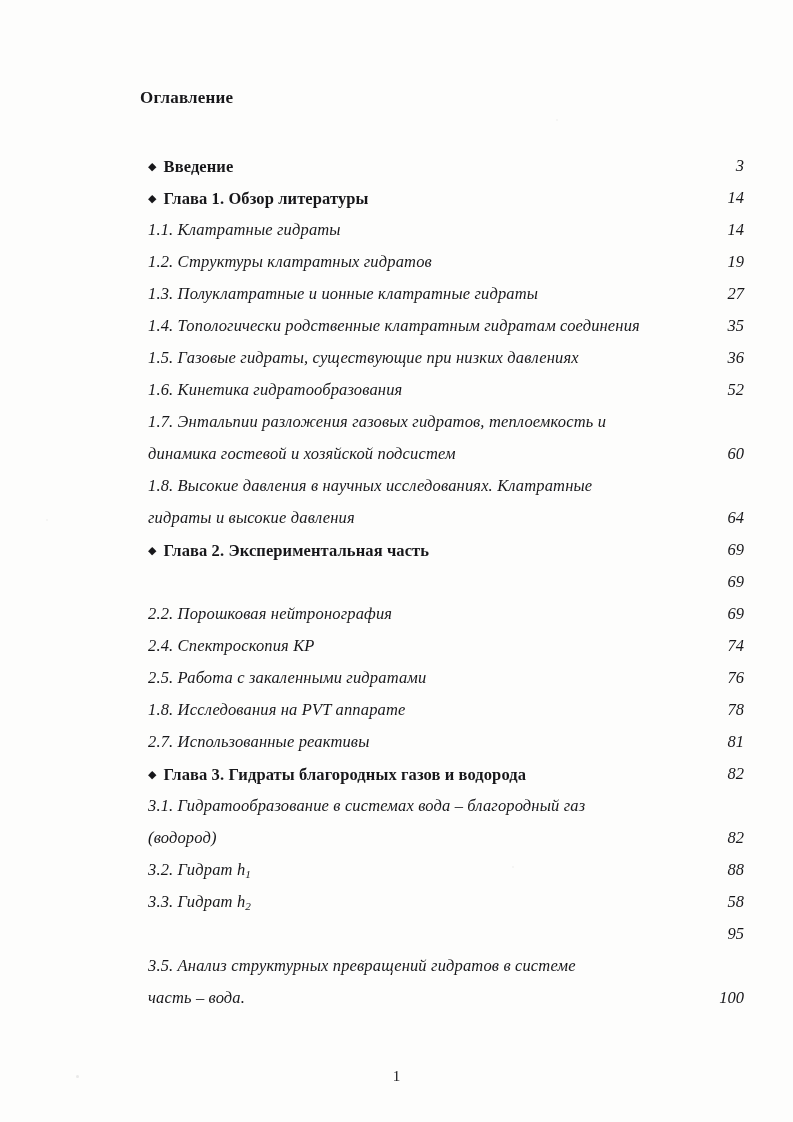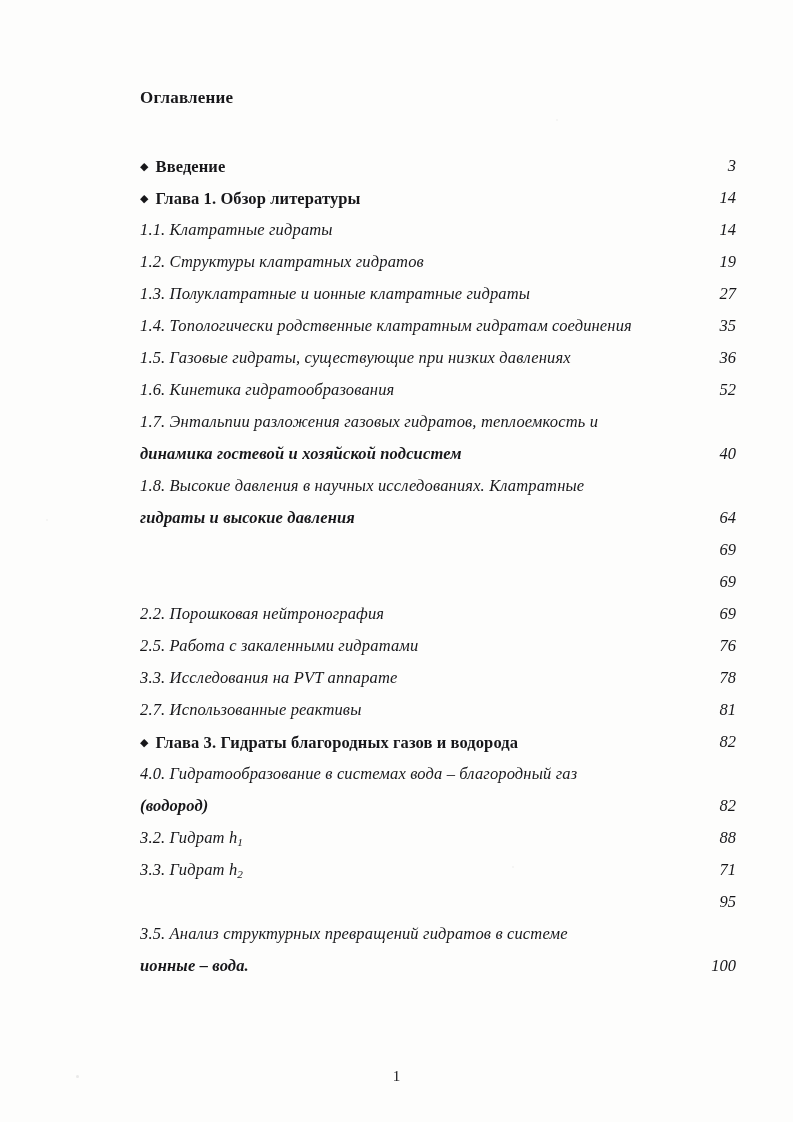--- a/index.html
+++ b/index.html
@@ -38,21 +38,21 @@
     position: absolute;
     left: 140px;
     top: 88px;
     font-size: 17px;
     font-weight: bold;
     letter-spacing: .2px;
   }
 
   .toc {
     position: absolute;
-    left: 140px;
+    left: 148px;
     top: 150px;
     width: 600px;
   }
 
   .toc-row {
     position: relative;
     height: 32px;
     line-height: 32px;
     white-space: nowrap;
   }
@@ -77,21 +77,20 @@
   }
 
   
   .section .entry {
     font-style: italic;
     font-size: 16.5px;
     letter-spacing: .15px;
   }
   .section .entry.cont {
     font-style: italic;
-    font-weight: bold;
   }
 
   .pageno {
     position: absolute;
     left: 560px;
     top: 0;
     width: 36px;
     text-align: right;
     font-style: italic;
     font-size: 16.5px;
@@ -134,33 +133,34 @@
   <div class="toc" id="toc-root">
       <div class="toc-row chapter"><span class="entry"><span class="bullet">◆</span>Введение</span><span class="pageno">3</span></div>
       <div class="toc-row chapter"><span class="entry"><span class="bullet">◆</span>Глава 1. Обзор литературы</span><span class="pageno">14</span></div>
       <div class="toc-row section"><span class="entry">1.1. Клатратные гидраты</span><span class="pageno">14</span></div>
       <div class="toc-row section"><span class="entry">1.2. Структуры клатратных гидратов</span><span class="pageno">19</span></div>
       <div class="toc-row section"><span class="entry">1.3. Полуклатратные и ионные клатратные гидраты</span><span class="pageno">27</span></div>
       <div class="toc-row section"><span class="entry">1.4. Топологически родственные клатратным гидратам соединения</span><span class="pageno">35</span></div>
       <div class="toc-row section"><span class="entry">1.5. Газовые гидраты, существующие при низких давлениях</span><span class="pageno">36</span></div>
       <div class="toc-row section"><span class="entry">1.6. Кинетика гидратообразования</span><span class="pageno">52</span></div>
       <div class="toc-row section"><span class="entry">1.7. Энтальпии разложения газовых гидратов, теплоемкость и</span><span class="pageno"></span></div>
-      <div class="toc-row section"><span class="entry cont">динамика гостевой и хозяйской подсистем</span><span class="pageno">40</span></div>
+      <div class="toc-row section"><span class="entry cont">динамика гостевой и хозяйской подсистем</span><span class="pageno">60</span></div>
       <div class="toc-row section"><span class="entry">1.8. Высокие давления в научных исследованиях. Клатратные</span><span class="pageno"></span></div>
       <div class="toc-row section"><span class="entry cont">гидраты и высокие давления</span><span class="pageno">64</span></div>
-      <div class="toc-row chapter"><span class="pageno">69</span></div>
+      <div class="toc-row chapter"><span class="entry"><span class="bullet">◆</span>Глава 2. Экспериментальная часть</span><span class="pageno">69</span></div>
       <div class="toc-row section"><span class="pageno">69</span></div>
       <div class="toc-row section"><span class="entry">2.2. Порошковая нейтронография</span><span class="pageno">69</span></div>
+      <div class="toc-row section"><span class="entry">2.4. Спектроскопия КР</span><span class="pageno">74</span></div>
       <div class="toc-row section"><span class="entry">2.5. Работа с закаленными гидратами</span><span class="pageno">76</span></div>
-      <div class="toc-row section"><span class="entry">3.3. Исследования на PVT аппарате</span><span class="pageno">78</span></div>
+      <div class="toc-row section"><span class="entry">1.8. Исследования на PVT аппарате</span><span class="pageno">78</span></div>
       <div class="toc-row section"><span class="entry">2.7. Использованные реактивы</span><span class="pageno">81</span></div>
       <div class="toc-row chapter"><span class="entry"><span class="bullet">◆</span>Глава 3. Гидраты благородных газов и водорода</span><span class="pageno">82</span></div>
-      <div class="toc-row section"><span class="entry">4.0. Гидратообразование в системах вода – благородный газ</span><span class="pageno"></span></div>
+      <div class="toc-row section"><span class="entry">3.1. Гидратообразование в системах вода – благородный газ</span><span class="pageno"></span></div>
       <div class="toc-row section"><span class="entry cont">(водород)</span><span class="pageno">82</span></div>
       <div class="toc-row section"><span class="entry">3.2. Гидрат h<sub>1</sub></span><span class="pageno">88</span></div>
-      <div class="toc-row section"><span class="entry">3.3. Гидрат h<sub>2</sub></span><span class="pageno">71</span></div>
+      <div class="toc-row section"><span class="entry">3.3. Гидрат h<sub>2</sub></span><span class="pageno">58</span></div>
       <div class="toc-row section"><span class="pageno">95</span></div>
       <div class="toc-row section"><span class="entry">3.5. Анализ структурных превращений гидратов в системе</span><span class="pageno"></span></div>
-      <div class="toc-row section"><span class="entry cont">ионные – вода.</span><span class="pageno">100</span></div>
+      <div class="toc-row section"><span class="entry cont">часть – вода.</span><span class="pageno">100</span></div>
     </div>
 
   <div class="folio">1</div>
 </div>
 
 </body></html>

